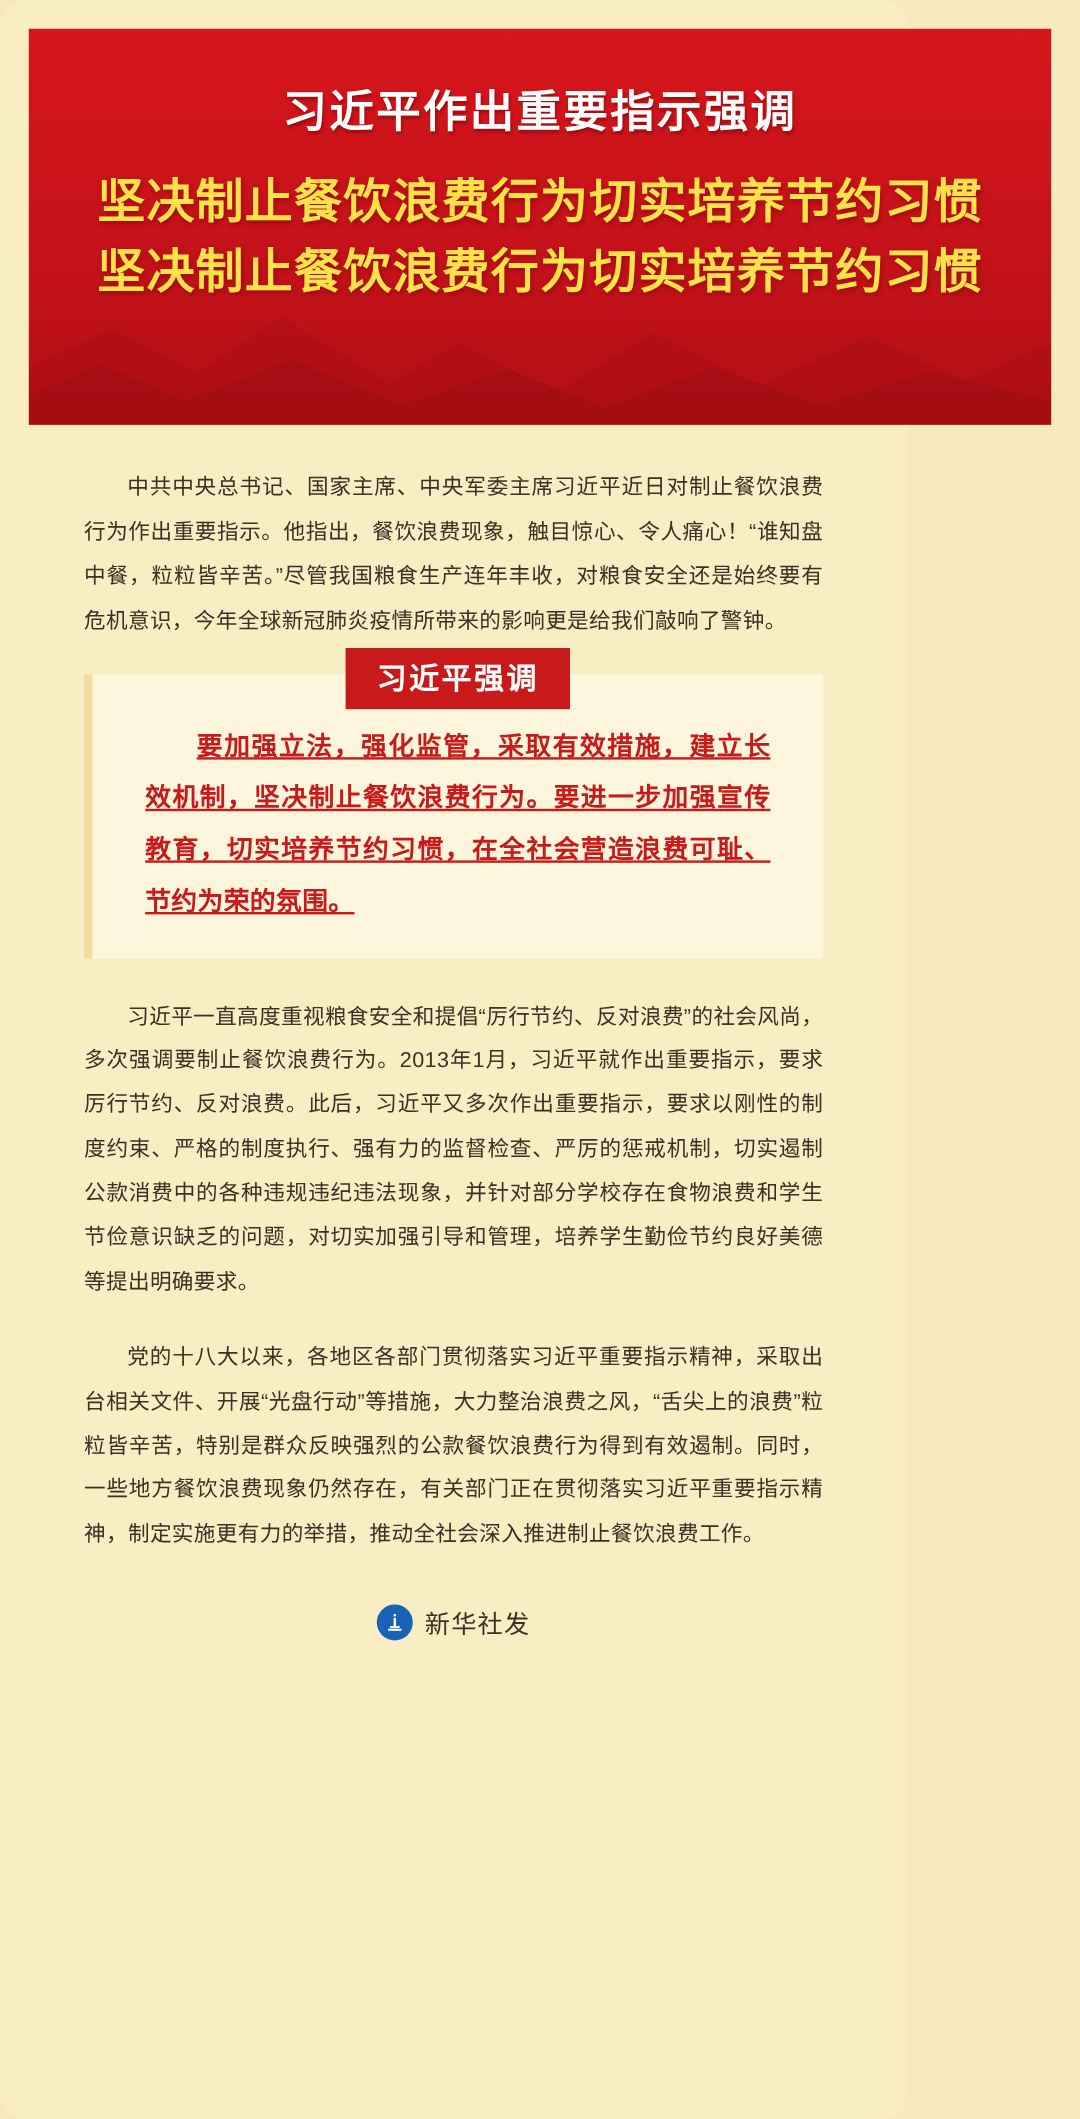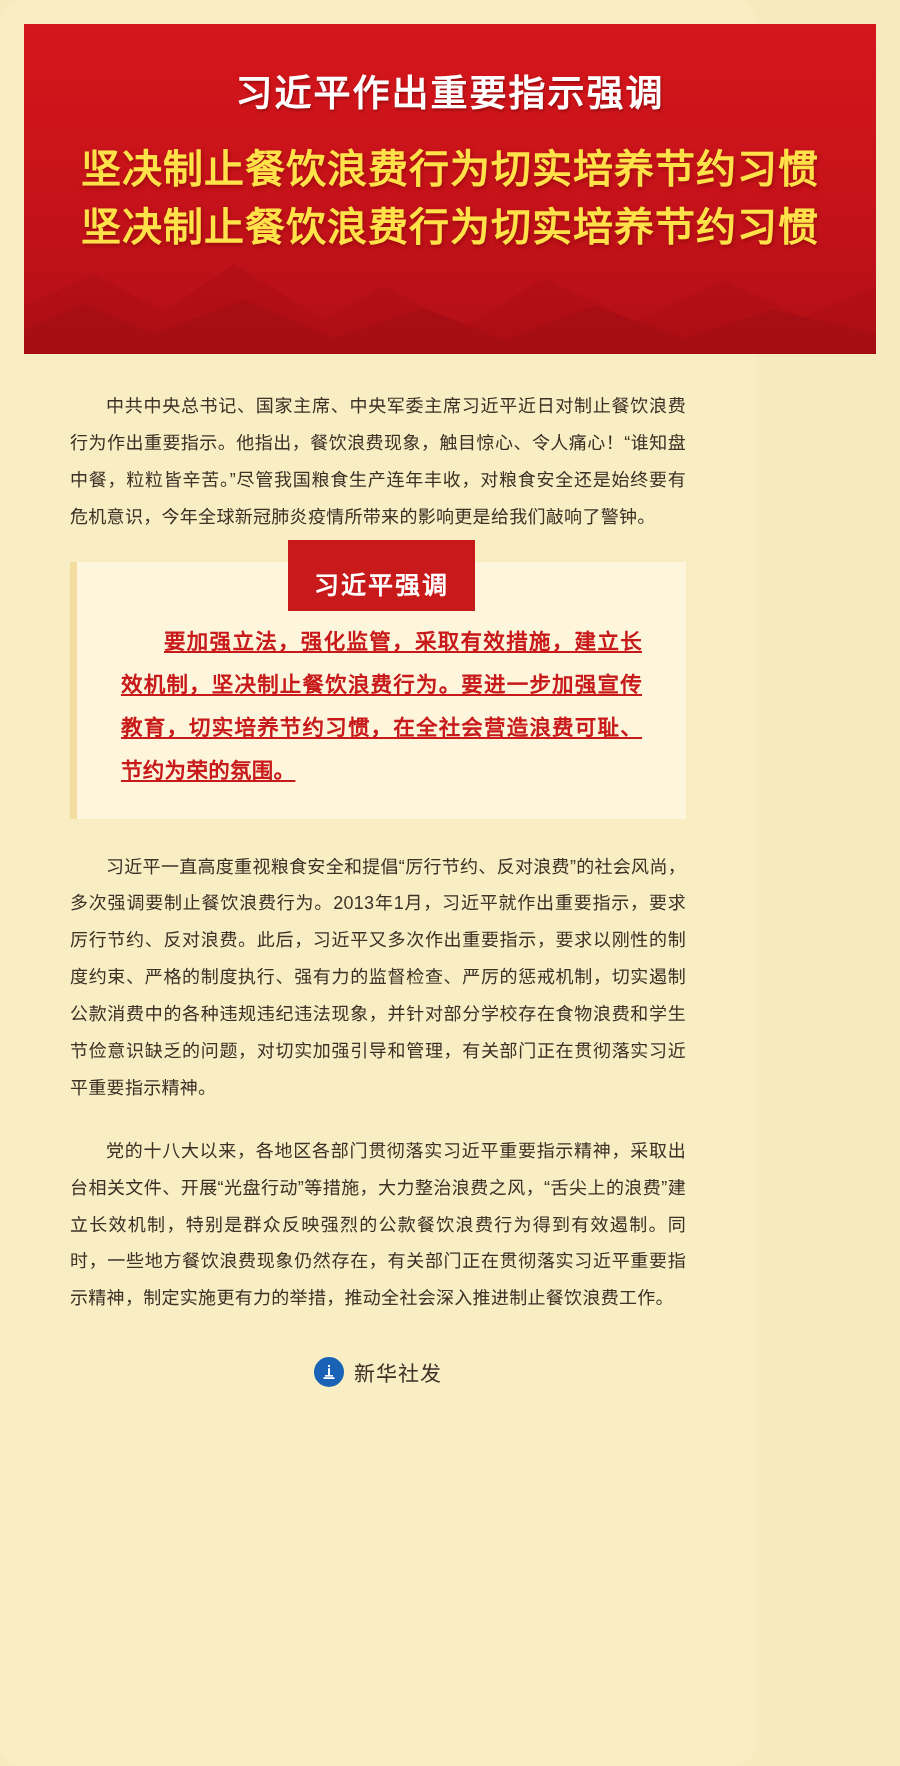--- a/index.html
+++ b/index.html
@@ -91,21 +91,21 @@
     text-align: center;
     padding-top: 0;
   }
   .quote-label {
     display: inline-block;
     background: #c81a1a;
     color: #ffffff;
     font-size: 25px;
     font-weight: bold;
     letter-spacing: 2px;
-    padding: 25px 26px 10px 26px;
+    padding: 5px 26px 10px 26px;
     margin-top: 0;
     transform: translateY(-22px);
   }
   .quote-text {
     margin: -12px 44px 0 44px;
     font-size: 21.5px;
     line-height: 2.0;
     color: #c81a1a;
     font-weight: bold;
     text-indent: 2em;
@@ -160,23 +160,23 @@
 
     <p class="para">中共中央总书记、国家主席、中央军委主席习近平近日对制止餐饮浪费行为作出重要指示。他指出，餐饮浪费现象，触目惊心、令人痛心！“谁知盘中餐，粒粒皆辛苦。”尽管我国粮食生产连年丰收，对粮食安全还是始终要有危机意识，今年全球新冠肺炎疫情所带来的影响更是给我们敲响了警钟。</p>
 
     <div class="quote-block">
       <div class="quote-label-wrap">
         <span class="quote-label">习近平强调</span>
       </div>
       <p class="quote-text">要加强立法，强化监管，采取有效措施，建立长效机制，坚决制止餐饮浪费行为。要进一步加强宣传教育，切实培养节约习惯，在全社会营造浪费可耻、节约为荣的氛围。</p>
     </div>
 
-    <p class="para">习近平一直高度重视粮食安全和提倡“厉行节约、反对浪费”的社会风尚，多次强调要制止餐饮浪费行为。2013年1月，习近平就作出重要指示，要求厉行节约、反对浪费。此后，习近平又多次作出重要指示，要求以刚性的制度约束、严格的制度执行、强有力的监督检查、严厉的惩戒机制，切实遏制公款消费中的各种违规违纪违法现象，并针对部分学校存在食物浪费和学生节俭意识缺乏的问题，对切实加强引导和管理，有关部门正在贯彻落实习近平重要指示精神。</p>
+    <p class="para">习近平一直高度重视粮食安全和提倡“厉行节约、反对浪费”的社会风尚，多次强调要制止餐饮浪费行为。2013年1月，习近平就作出重要指示，要求厉行节约、反对浪费。此后，习近平又多次作出重要指示，要求以刚性的制度约束、严格的制度执行、强有力的监督检查、严厉的惩戒机制，切实遏制公款消费中的各种违规违纪违法现象，并针对部分学校存在食物浪费和学生节俭意识缺乏的问题，对切实加强引导和管理，培养学生勤俭节约良好美德等提出明确要求。</p>
 
-    <p class="para">党的十八大以来，各地区各部门贯彻落实习近平重要指示精神，采取出台相关文件、开展“光盘行动”等措施，大力整治浪费之风，“舌尖上的浪费”建立长效机制，特别是群众反映强烈的公款餐饮浪费行为得到有效遏制。同时，一些地方餐饮浪费现象仍然存在，有关部门正在贯彻落实习近平重要指示精神，制定实施更有力的举措，推动全社会深入推进制止餐饮浪费工作。</p>
+    <p class="para">党的十八大以来，各地区各部门贯彻落实习近平重要指示精神，采取出台相关文件、开展“光盘行动”等措施，大力整治浪费之风，“舌尖上的浪费”粒粒皆辛苦，特别是群众反映强烈的公款餐饮浪费行为得到有效遏制。同时，一些地方餐饮浪费现象仍然存在，有关部门正在贯彻落实习近平重要指示精神，制定实施更有力的举措，推动全社会深入推进制止餐饮浪费工作。</p>
   </div>
 
   <div class="footer">
     <span class="logo">
       <svg width="20" height="20" viewBox="0 0 20 20">
         <rect x="9" y="3" width="2" height="10" fill="#ffffff"></rect>
         <rect x="6" y="13" width="8" height="1.6" fill="#ffffff"></rect>
         <rect x="4.5" y="15.2" width="11" height="1.8" fill="#ffffff"></rect>
         <rect x="7.2" y="5" width="5.6" height="1.2" fill="#1a62b5"></rect>
       </svg>

